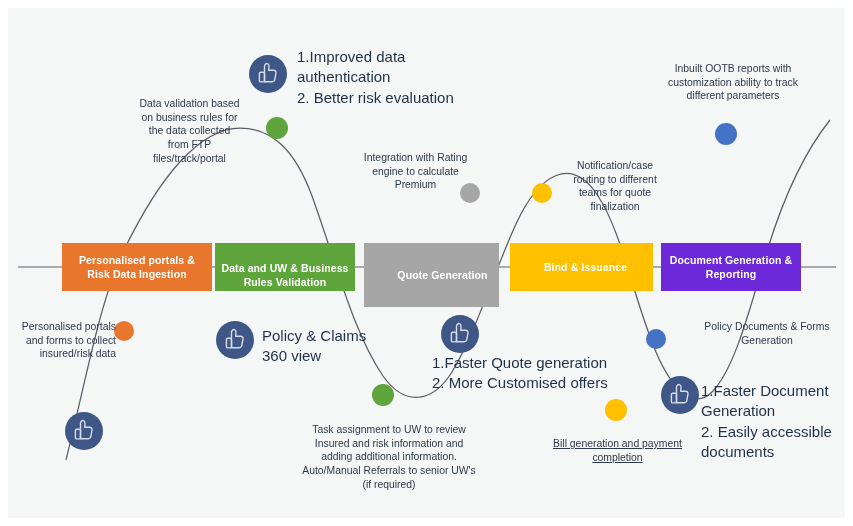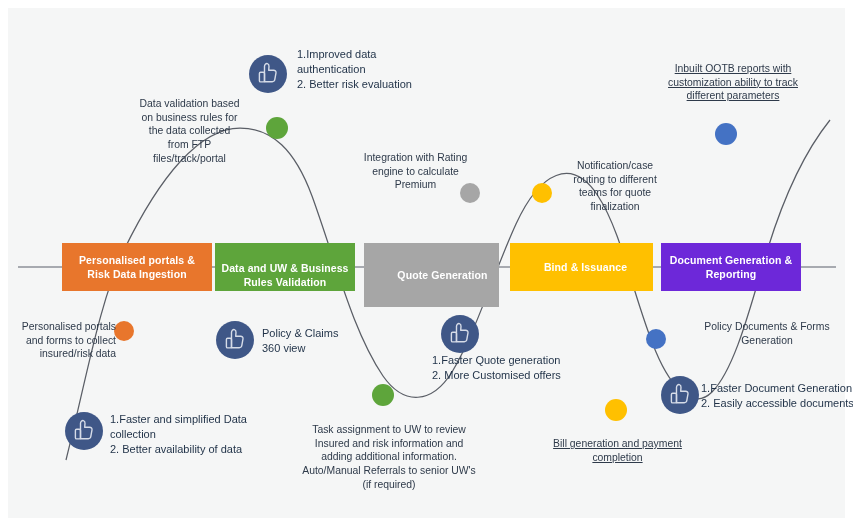--- a/index.html
+++ b/index.html
@@ -53,21 +53,21 @@
     color: #2e3a4a;
     font-size: 10.4px;
     line-height: 1.32;
     white-space: pre-line;
   }
   .note.center { text-align: center; }
   .note.right  { text-align: right; }
   .benefit {
     position: absolute;
     color: #1f3147;
-    font-size: 11px;
+    font-size: 15px;
     line-height: 1.35;
     white-space: pre-line;
     text-align: left;
   }
   .thumb-icon {
     position: absolute;
     width: 38px;
     height: 38px;
     border-radius: 50%;
     background: #3f5787;
@@ -166,43 +166,40 @@
       <g fill="none" stroke="#d6dce8" stroke-width="1.4" stroke-linejoin="round" stroke-linecap="round">
         <path d="M15.5 17.5 L15.5 11.5 C15.5 9.6 16.9 8.3 18.4 8.6 C19.6 8.9 20.1 10 20 11.4 L19.7 15.2 L24.6 15.2 C26.2 15.2 27.3 16.4 27 17.9 L25.8 24.5 C25.6 25.8 24.6 26.7 23.3 26.7 L15.5 26.7 Z"></path>
         <rect x="10.4" y="17.3" width="5.1" height="9.6" rx="1.2"></rect>
       </g>
     </svg>
   </div>
 
   <div class="benefit" style="left:297px; top:47px; width:200px;">1.Improved data
 authentication
 2. Better risk evaluation</div>
-  <div class="benefit" style="left:110px; top:412px; width:230px;">1.Faster and simplified Data
-collection
-2. Better availability of data</div>
   <div class="benefit" style="left:262px; top:326px; width:140px;">Policy &amp; Claims
 360 view</div>
   <div class="benefit" style="left:432px; top:353px; width:230px;">1.Faster Quote generation
 2. More Customised offers</div>
   <div class="benefit" style="left:701px; top:381px; width:200px;">1.Faster Document Generation
 2. Easily accessible documents</div>
 
   <div class="note center" style="left:122px; top:97px; width:135px;">Data validation based
 on business rules for
 the data collected
 from FTP
 files/track/portal</div>
   <div class="note center" style="left:348px; top:151px; width:135px;">Integration with Rating
 engine to calculate
 Premium</div>
   <div class="note center" style="left:554px; top:159px; width:122px;">Notification/case
 routing to different
 teams for quote
 finalization</div>
-  <div class="note center" style="left:643px; top:62px; width:180px;text-decoration:underline;">Inbuilt OOTB reports with
+  <div class="note center" style="left:643px; top:62px; width:180px;">Inbuilt OOTB reports with
 customization ability to track
 different parameters</div>
   <div class="note right" style="left:6px; top:320px; width:110px;">Personalised portals
 and forms to collect
 insured/risk data</div>
   <div class="note center" style="left:284px; top:423px; width:210px;">Task assignment to UW to review
 Insured and risk information and
 adding additional information.
 Auto/Manual Referrals to senior UW's
 (if required)</div>

